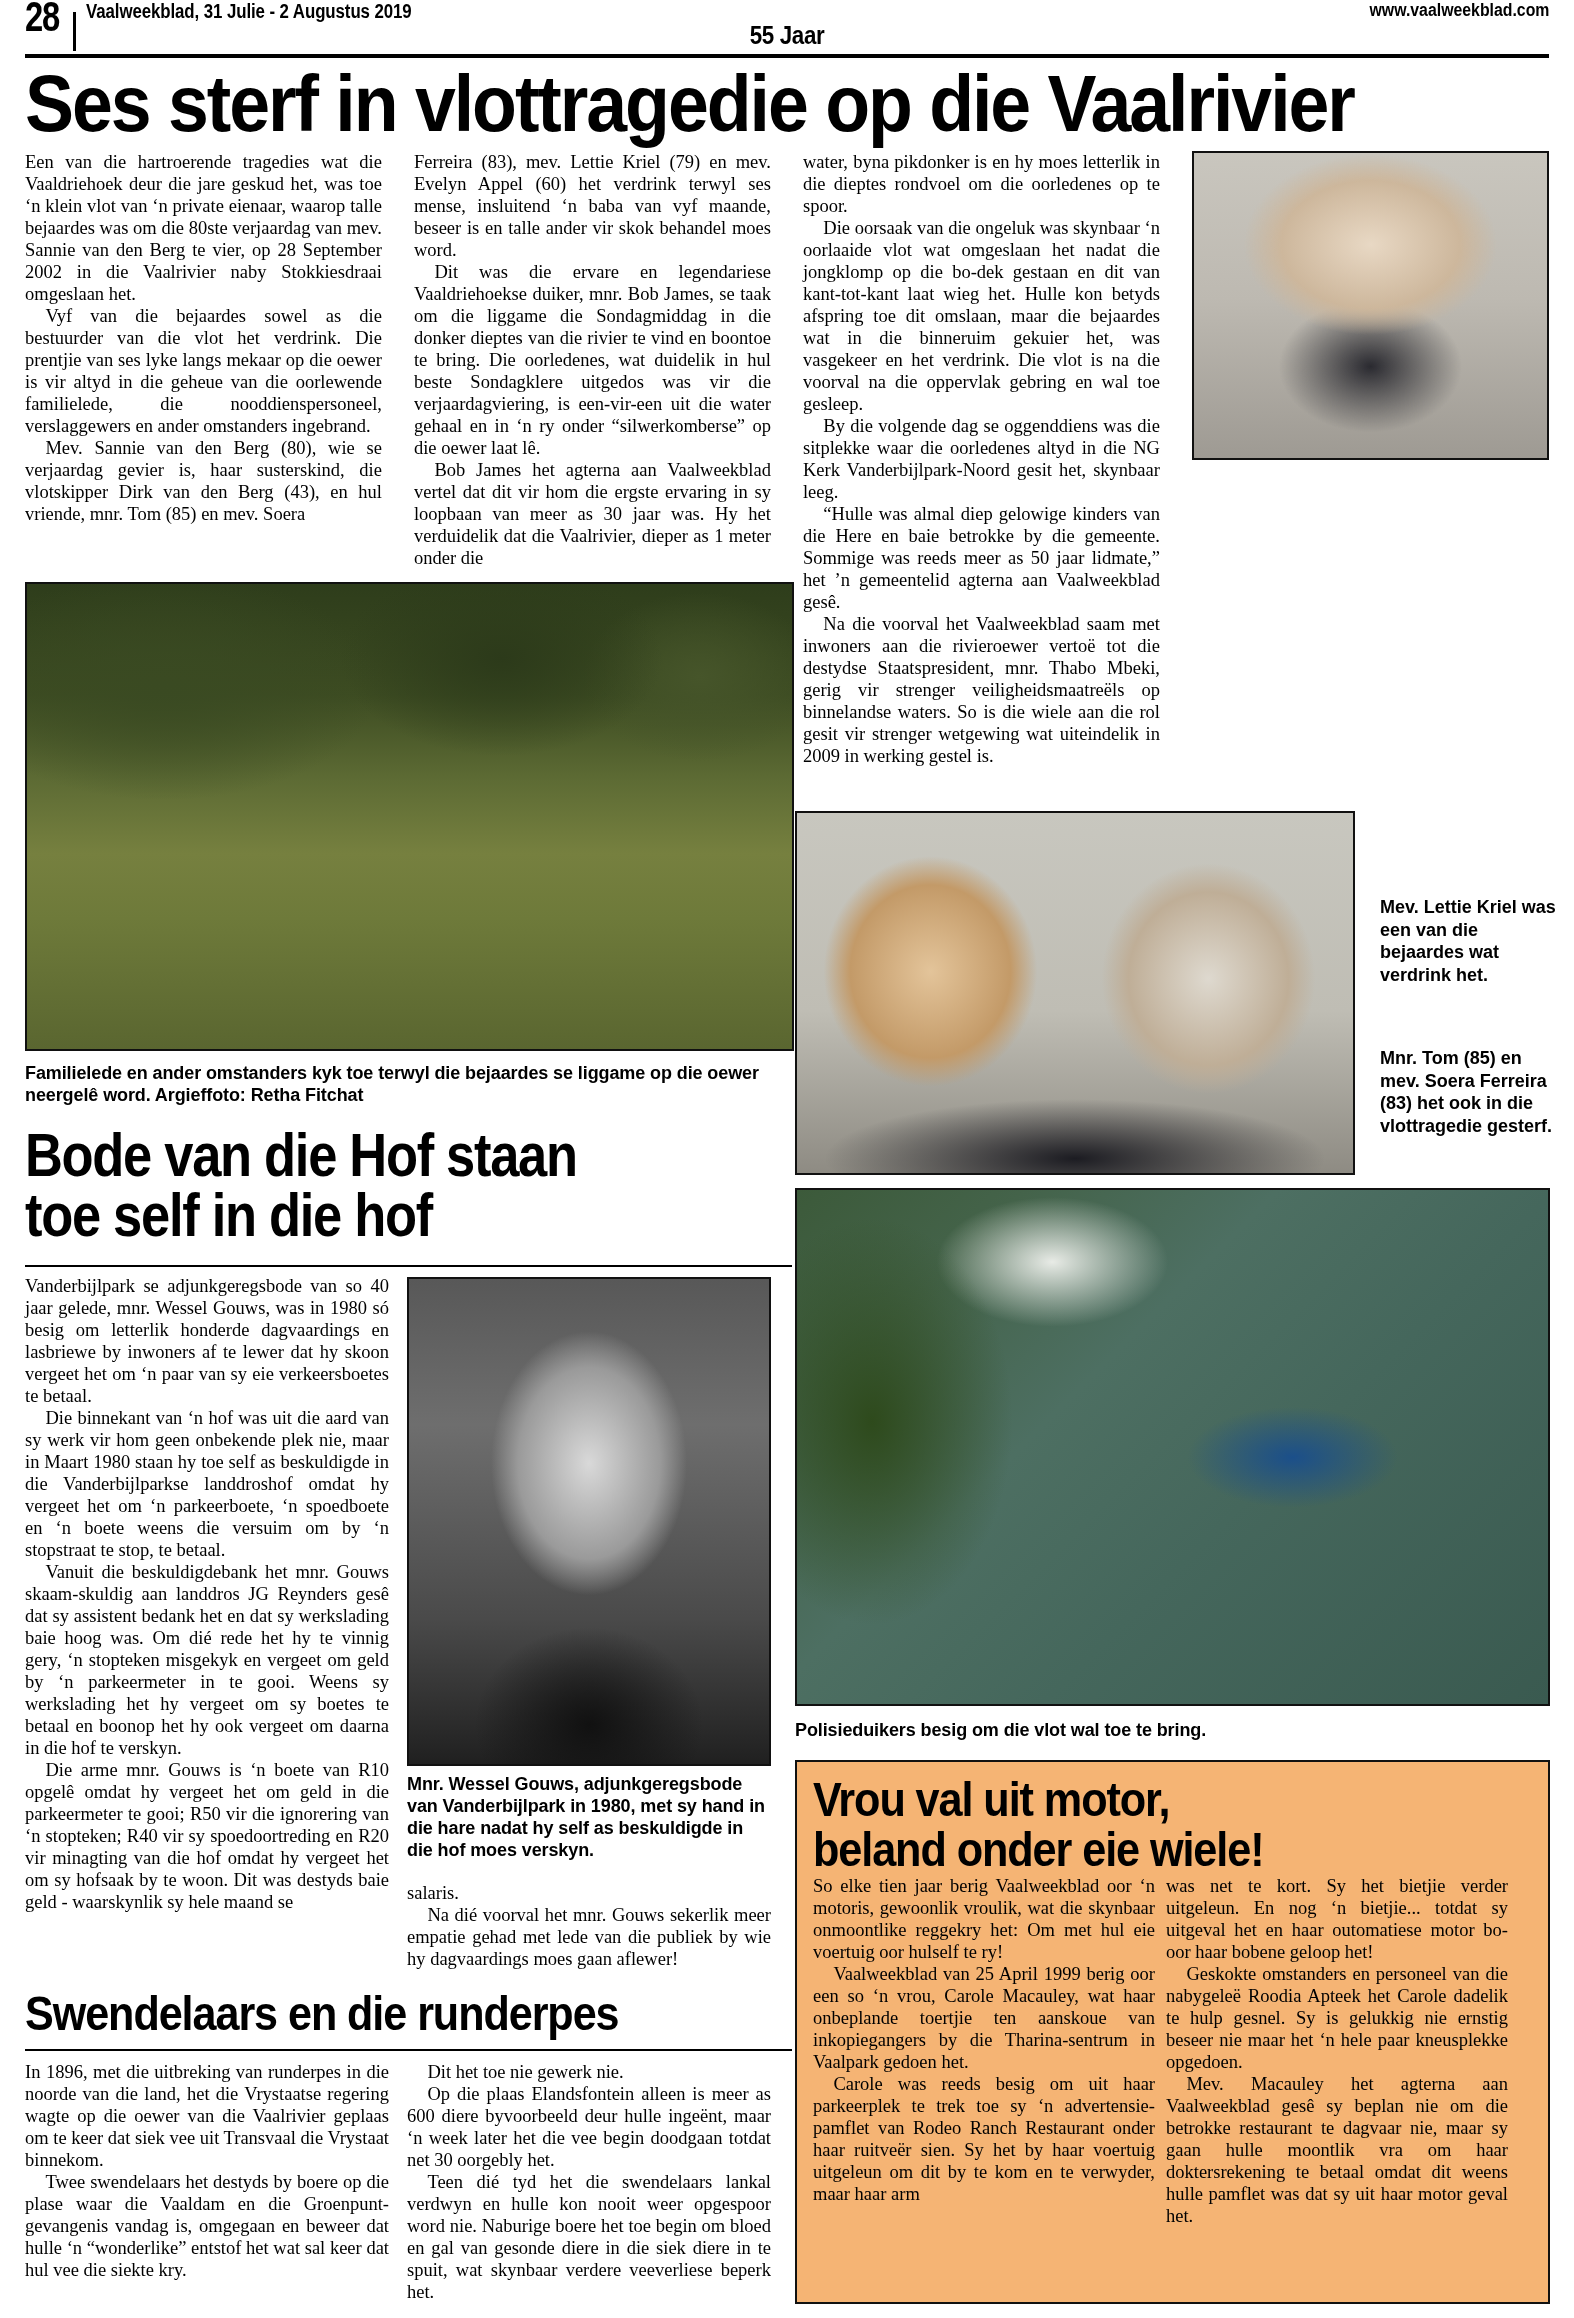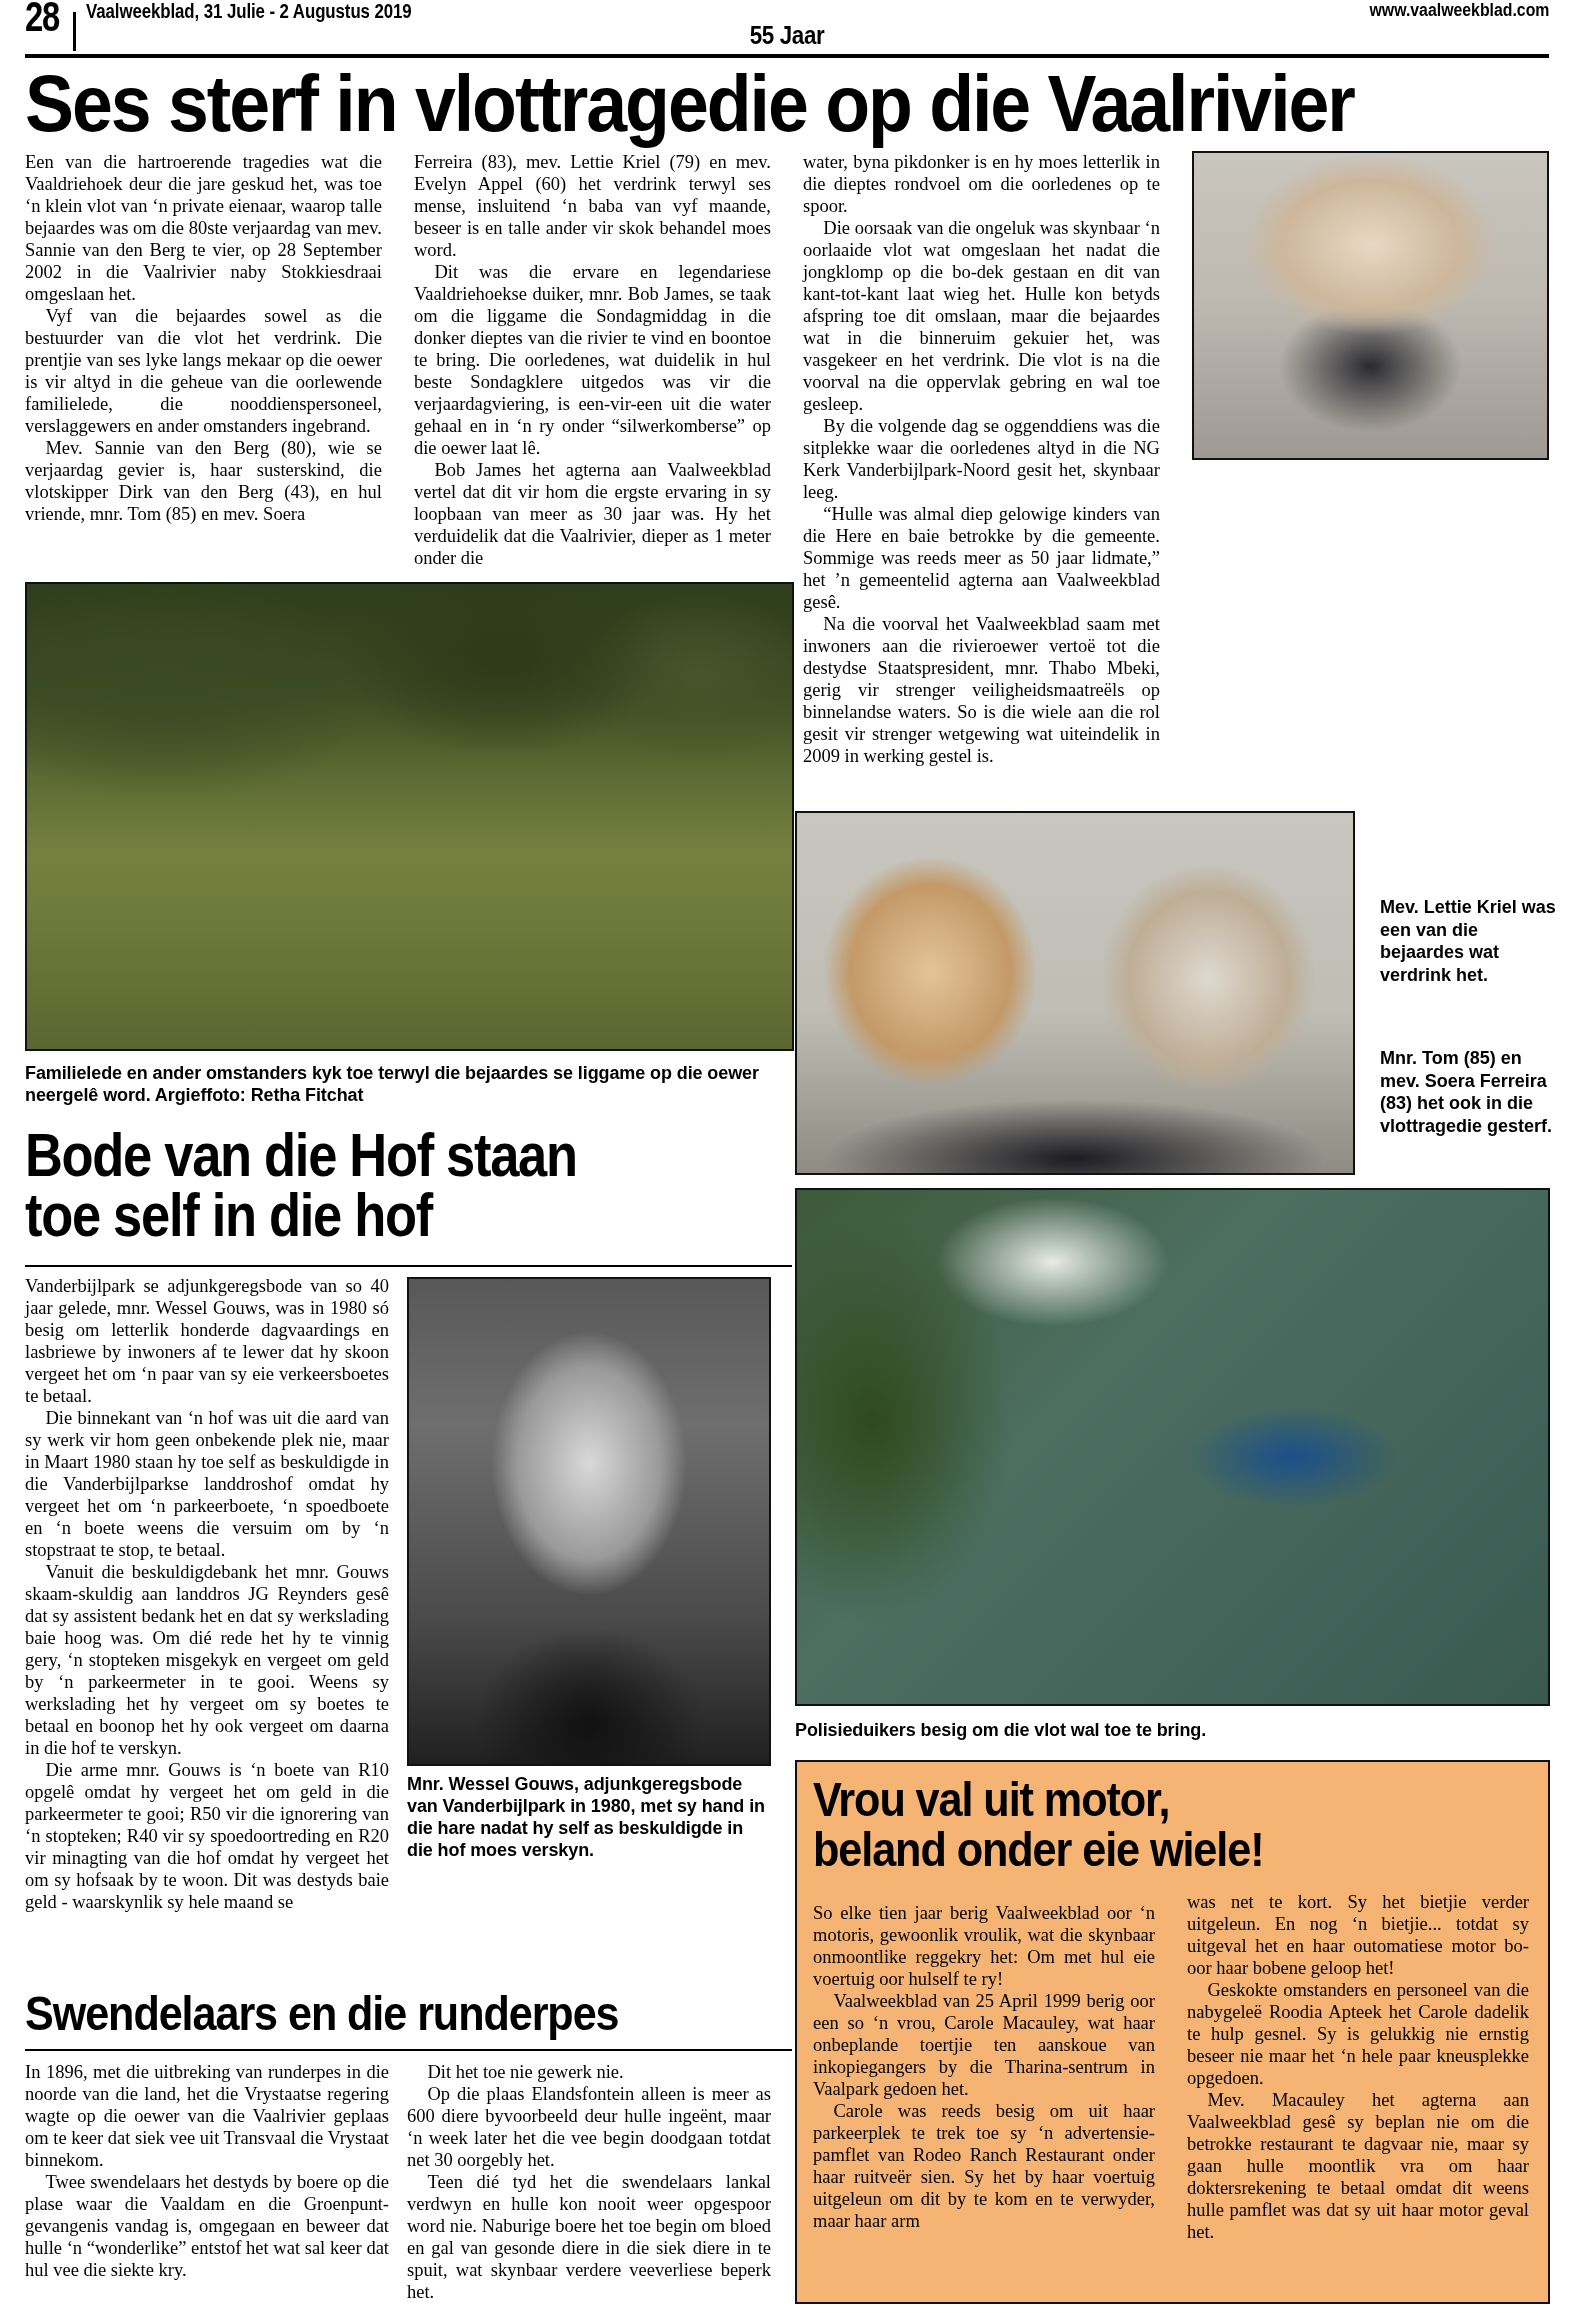--- a/index.html
+++ b/index.html
@@ -182,30 +182,34 @@
     <p class="first">Vanderbijlpark se adjunkgeregsbode van so 40 jaar gelede, mnr. Wessel Gouws, was in 1980 só besig om letterlik honderde dagvaardings en lasbriewe by inwoners af te lewer dat hy skoon vergeet het om ‘n paar van sy eie verkeersboetes te betaal.</p>
     <p>Die binnekant van ‘n hof was uit die aard van sy werk vir hom geen onbekende plek nie, maar in Maart 1980 staan hy toe self as beskuldigde in die Vanderbijlparkse landdroshof omdat hy vergeet het om ‘n parkeerboete, ‘n spoedboete en ‘n boete weens die versuim om by ‘n stopstraat te stop, te betaal.</p>
     <p>Vanuit die beskuldigdebank het mnr. Gouws skaam-skuldig aan landdros JG Reynders gesê dat sy assistent bedank het en dat sy werkslading baie hoog was. Om dié rede het hy te vinnig gery, ‘n stopteken misgekyk en vergeet om geld by ‘n parkeermeter in te gooi. Weens sy werkslading het hy vergeet om sy boetes te betaal en boonop het hy ook vergeet om daarna in die hof te verskyn.</p>
     <p>Die arme mnr. Gouws is ‘n boete van R10 opgelê omdat hy vergeet het om geld in die parkeermeter te gooi; R50 vir die ignorering van ‘n stopteken; R40 vir sy spoedoortreding en R20 vir minagting van die hof omdat hy vergeet het om sy hofsaak by te woon. Dit was destyds baie geld - waarskynlik sy hele maand se</p>
   </div>
 
   <div class="photo ph-bw" style="position:absolute; left:407px; top:1277px; width:364px; height:489px;"></div>
 
   <div class="cap" style="position:absolute; left:407px; top:1774px; width:364px;">Mnr. Wessel Gouws, adjunkgeregsbode van Vanderbijlpark in 1980, met sy hand in die hare nadat hy self as beskuldigde in die hof moes verskyn.</div>
 
+  <div class="body-col" style="position:absolute; left:407px; top:1882px; width:364px;">
+    <p class="first">salaris.</p>
+    <p>Na dié voorval het mnr. Gouws sekerlik meer empatie gehad met lede van die publiek by wie hy dagvaardings moes gaan aflewer!</p>
+  </div>
 
   <div class="photo ph-river" style="position:absolute; left:795px; top:1188px; width:755px; height:518px;"></div>
 
   <div class="cap" style="position:absolute; left:795px; top:1720px; width:755px;">Polisieduikers besig om die vlot wal toe te bring.</div>
 
   <div class="orange-box" style="position:absolute; left:795px; top:1760px; width:755px; height:544px;">
     <div class="hl-box">Vrou val uit motor,</div>
     <div class="hl-box">beland onder eie wiele!</div>
 
-    <div style="display:flex; gap:32px; margin-top:16px;align-items:center;">
+    <div style="display:flex; gap:11px; ">
       <div class="body-col" style="width:342px;">
         <p class="first">So elke tien jaar berig Vaalweekblad oor ‘n motoris, gewoonlik vroulik, wat die skynbaar onmoontlike reggekry het: Om met hul eie voertuig oor hulself te ry!</p>
         <p>Vaalweekblad van 25 April 1999 berig oor een so ‘n vrou, Carole Macauley, wat haar onbeplande toertjie ten aanskoue van inkopiegangers by die Tharina-sentrum in Vaalpark gedoen het.</p>
         <p>Carole was reeds besig om uit haar parkeerplek te trek toe sy ‘n advertensie-pamflet van Rodeo Ranch Restaurant onder haar ruitveër sien. Sy het by haar voertuig uitgeleun om dit by te kom en te verwyder, maar haar arm</p>
       </div>
       <div class="body-col" style="width:342px;">
         <p class="first">was net te kort. Sy het bietjie verder uitgeleun. En nog ‘n bietjie... totdat sy uitgeval het en haar outomatiese motor bo-oor haar bobene geloop het!</p>
         <p>Geskokte omstanders en personeel van die nabygeleë Roodia Apteek het Carole dadelik te hulp gesnel. Sy is gelukkig nie ernstig beseer nie maar het ‘n hele paar kneusplekke opgedoen.</p>
         <p>Mev. Macauley het agterna aan Vaalweekblad gesê sy beplan nie om die betrokke restaurant te dagvaar nie, maar sy gaan hulle moontlik vra om haar doktersrekening te betaal omdat dit weens hulle pamflet was dat sy uit haar motor geval het.</p>
       </div>

